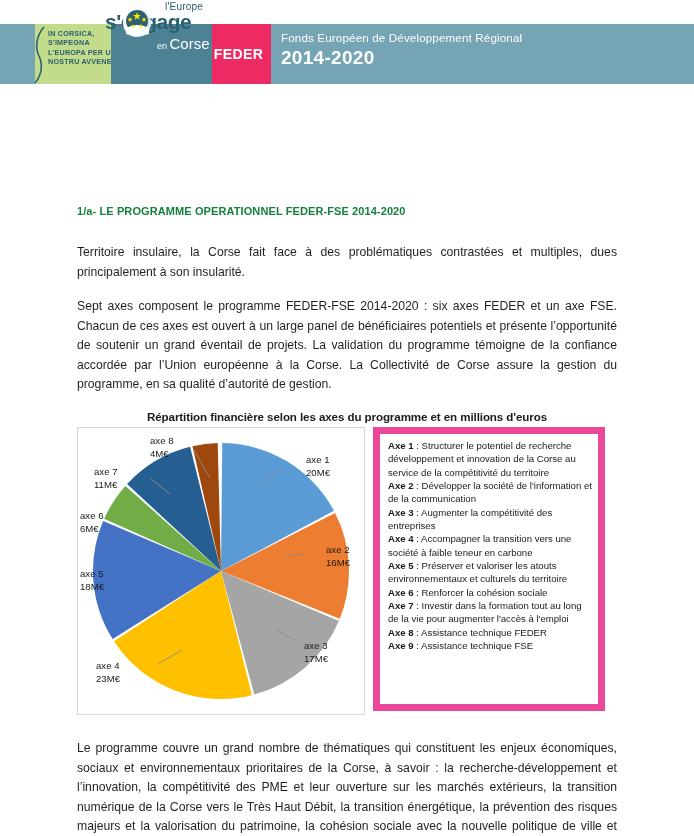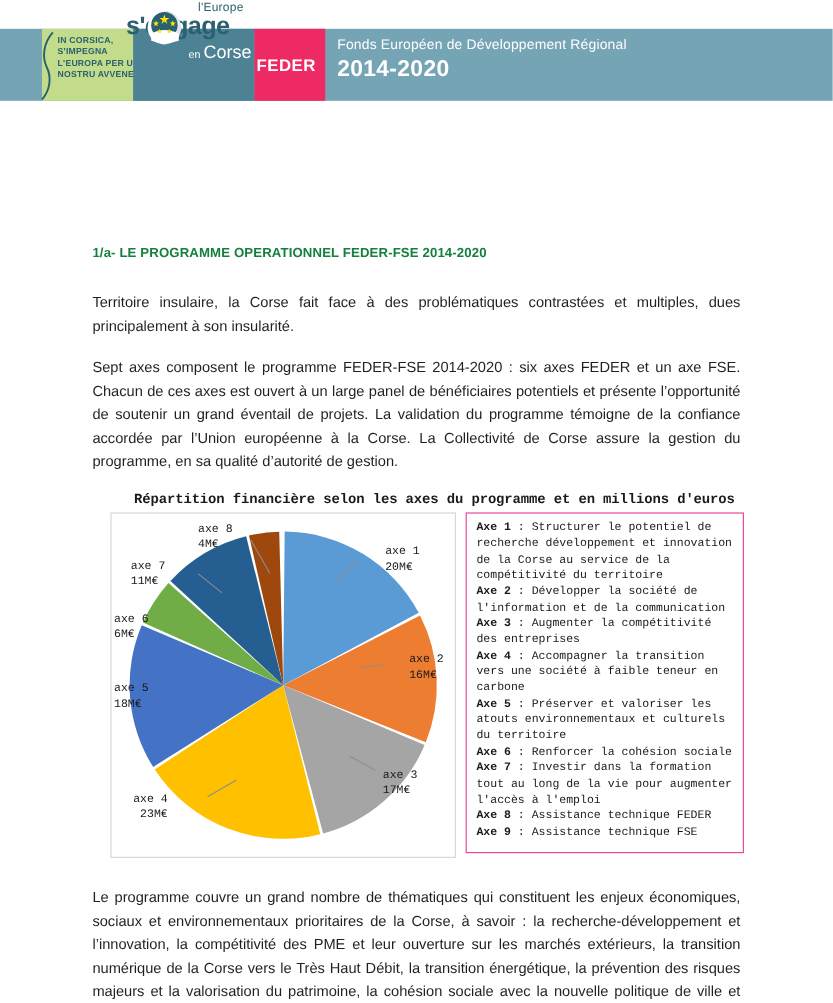--- a/index.html
+++ b/index.html
@@ -143,22 +143,22 @@
     text-align: justify;
     color: #231f20;
   }
   .p1 { top: 151px; }
   .p2 { top: 205px; }
   .p3 { top: 647px; }
 
   
   .chart-wrap {
     position: absolute;
-    left: 92px; top: 318px;
-    width: 540px; height: 312px; font-family: Liberation Mono, monospace;
+    left: 77px; top: 318px;
+    width: 540px; height: 312px;
   }
   .chart-title {
     width: 540px;
     text-align: center;
     font-size: 11.6px;
     font-weight: 700;
     color: #1a1a1a;
     letter-spacing: -0.1px;
     margin-bottom: 4px;
   }
@@ -170,21 +170,21 @@
     position: absolute;
     left: 0; top: 0;
     width: 288px; height: 288px;
     border: 1px solid #d7d7d7;
     background: #ffffff;
   }
   .legend-box {
     position: absolute;
     left: 296px; top: 0;
     width: 232px; height: 284px;
-    border: 1px solid #ec4899;
+    border: 7px solid #ec4899;
     background: #ffffff;
     padding: 5px 6px 3px 8px;
   }
   .legend-item {
     font-size: 9.6px;
     line-height: 13.35px;
     color: #1a1a1a;
   }
   .legend-item b { font-weight: 700; }
 

